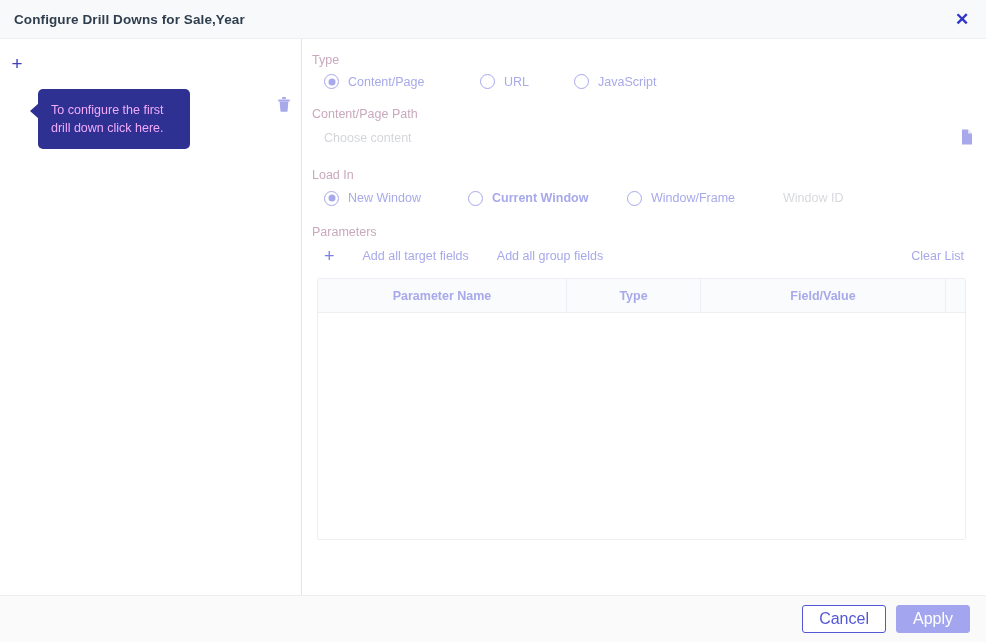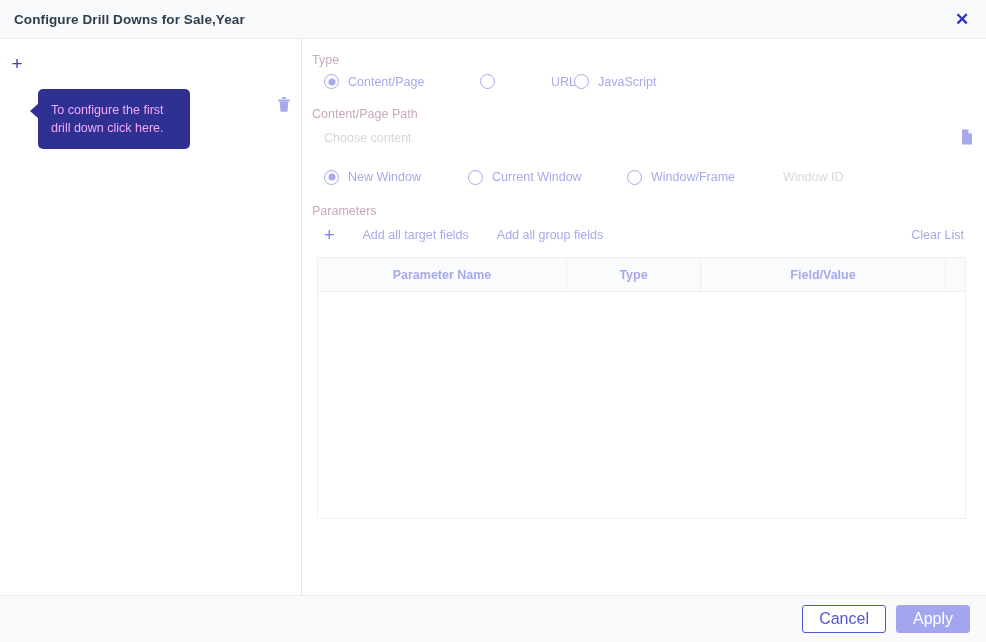--- a/index.html
+++ b/index.html
@@ -343,47 +343,48 @@
     </div>
 
     <div class="right-panel">
 
       <div class="field-label">Type</div>
       <div class="radio-row">
         <label class="radio-opt" style="width:156px;">
           <span class="radio-mark checked"></span>
           <span>Content/Page</span>
         </label>
-        <label class="radio-opt" style="width:94px;gap:47px;">
+        <label class="radio-opt" style="width:94px;">
           <span class="radio-mark"></span>
           <span>URL</span>
         </label>
         <label class="radio-opt">
           <span class="radio-mark"></span>
           <span>JavaScript</span>
         </label>
       </div>
 
       <div class="field-label">Content/Page Path</div>
       <div class="path-row">
         <input class="path-input" type="text" placeholder="Choose content" style="">
         <div class="doc-icon-btn">
           <svg width="18" height="18" viewBox="0 0 18 18" xmlns="http://www.w3.org/2000/svg">
             <path d="M4 1.6 h6.2 L14 5.4 V16.4 H4 Z" fill="#a7a9ea"></path>
             <path d="M10.2 1.6 L14 5.4 h-3.8 Z" fill="#ffffff" opacity="0.75"></path>
           </svg>
         </div>
       </div>
 
+      <div class="field-label">Load In</div>
       <div class="radio-row">
         <label class="radio-opt" style="width:144px;">
           <span class="radio-mark checked"></span>
           <span>New Window</span>
         </label>
-        <label class="radio-opt" style="width:159px;">
+        <label class="radio-opt" style="width:159px;font-weight:bold;">
           <span class="radio-mark"></span>
           <span>Current Window</span>
         </label>
         <label class="radio-opt">
           <span class="radio-mark"></span>
           <span>Window/Frame</span>
         </label>
         <input class="window-id-input" type="text" placeholder="Window ID" style="">
       </div>
 

